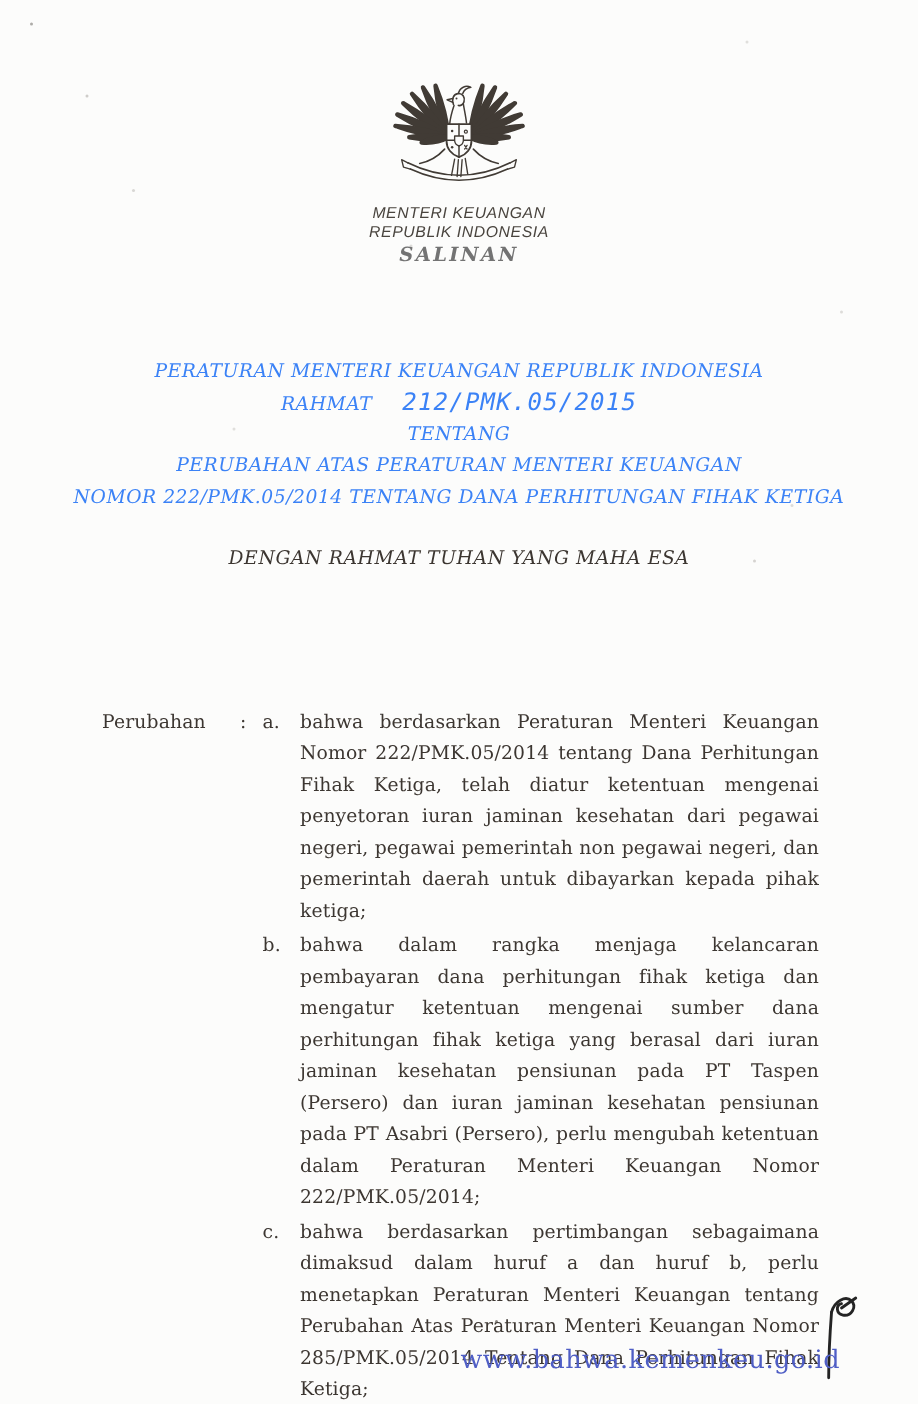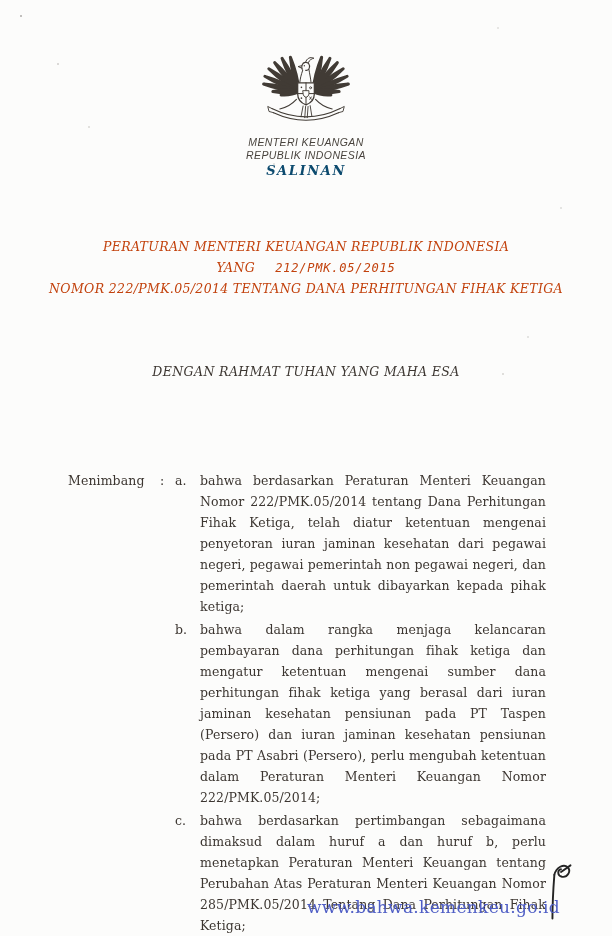--- a/index.html
+++ b/index.html
@@ -5,24 +5,24 @@
   html,body{margin:0;padding:0;}
   body{width:612px;height:936px;background:#e9e9e9;}
   .page{
     position:relative;width:612px;height:936px;background:#fcfcfb;overflow:hidden;
     font-family:"DejaVu Serif",serif;color:#3c3631;
   }
   .abs{position:absolute;}
   .center-line{position:absolute;left:0;right:0;text-align:center;font-style:italic;}
   .sans{font-family:"Liberation Sans",sans-serif;}
   .letterhead-line{font-size:10.5px;letter-spacing:.4px;line-height:12.5px;color:#49443e;}
-  .stamp{font-size:13px;font-weight:bold;letter-spacing:1.6px;color:#0c4a6e;}
-  .title-block{top:236px;line-height:21px;font-size:12.5px;letter-spacing:.35px;color:#c2410c;}
+  .stamp{font-size:13px;font-weight:bold;letter-spacing:1.6px;color:#737373;}
+  .title-block{top:236px;line-height:21px;font-size:12.5px;letter-spacing:.35px;color:#3b82f6;}
   .title-block .tline{height:21px;}
-  .mono{font-family:"DejaVu Sans Mono","Liberation Mono",monospace;letter-spacing:.8px;margin-left:20px;font-size:12px;}
+  .mono{font-family:"DejaVu Sans Mono","Liberation Mono",monospace;letter-spacing:.8px;margin-left:20px;font-size:16px;}
   .heading-line{font-size:12.5px;letter-spacing:.4px;}
   .menimbang{top:470px;left:68px;width:478px;display:flex;font-size:12.5px;line-height:21px;letter-spacing:.1px;}
   .c-label{width:92px;flex:none;}
   .c-colon{width:15px;flex:none;}
   .c-items{flex:1;}
   .c-item{display:flex;}
   .c-item + .c-item{margin-top:2px;}
   .c-marker{width:25px;flex:none;}
   .c-text{flex:1;text-align:justify;}
   .url-watermark{
@@ -109,29 +109,31 @@
     </svg>
   </div>
 
   <div class="center-line sans letterhead-line" style="top:136px;">MENTERI KEUANGAN</div>
   <div class="center-line sans letterhead-line" style="top:148.5px;">REPUBLIK INDONESIA</div>
   <div class="center-line stamp" style="top:163px;">SALINAN</div>
 
   <div class="center-line title-block">
     <div class="tline">PERATURAN MENTERI KEUANGAN REPUBLIK INDONESIA</div>
     <div class="tline">
-      <span>YANG</span><span class="mono">212/PMK.05/2015</span>
+      <span>RAHMAT</span><span class="mono">212/PMK.05/2015</span>
     </div>
+    <div class="tline">TENTANG</div>
+    <div class="tline">PERUBAHAN ATAS PERATURAN MENTERI KEUANGAN</div>
     <div class="tline">NOMOR 222/PMK.05/2014 TENTANG DANA PERHITUNGAN FIHAK KETIGA</div>
   </div>
 
   <div class="center-line heading-line" style="top:364px;text-align:center;">DENGAN RAHMAT TUHAN YANG MAHA ESA</div>
 
   <div class="abs menimbang">
-    <div class="c-label">Menimbang</div>
+    <div class="c-label">Perubahan</div>
     <div class="c-colon">:</div>
     <div class="c-items">
       <div class="c-item">
         <div class="c-marker">a.</div>
         <div class="c-text">bahwa berdasarkan Peraturan Menteri Keuangan Nomor 222/PMK.05/2014 tentang Dana Perhitungan Fihak Ketiga, telah diatur ketentuan mengenai penyetoran iuran jaminan kesehatan dari pegawai negeri, pegawai pemerintah non pegawai negeri, dan pemerintah daerah untuk dibayarkan kepada pihak ketiga;</div>
       </div>
       <div class="c-item">
         <div class="c-marker">b.</div>
         <div class="c-text">bahwa dalam rangka menjaga kelancaran pembayaran dana perhitungan fihak ketiga dan mengatur ketentuan mengenai sumber dana perhitungan fihak ketiga yang berasal dari iuran jaminan kesehatan pensiunan pada PT Taspen (Persero) dan iuran jaminan kesehatan pensiunan pada PT Asabri (Persero), perlu mengubah ketentuan dalam Peraturan Menteri Keuangan Nomor 222/PMK.05/2014;</div>
       </div>

